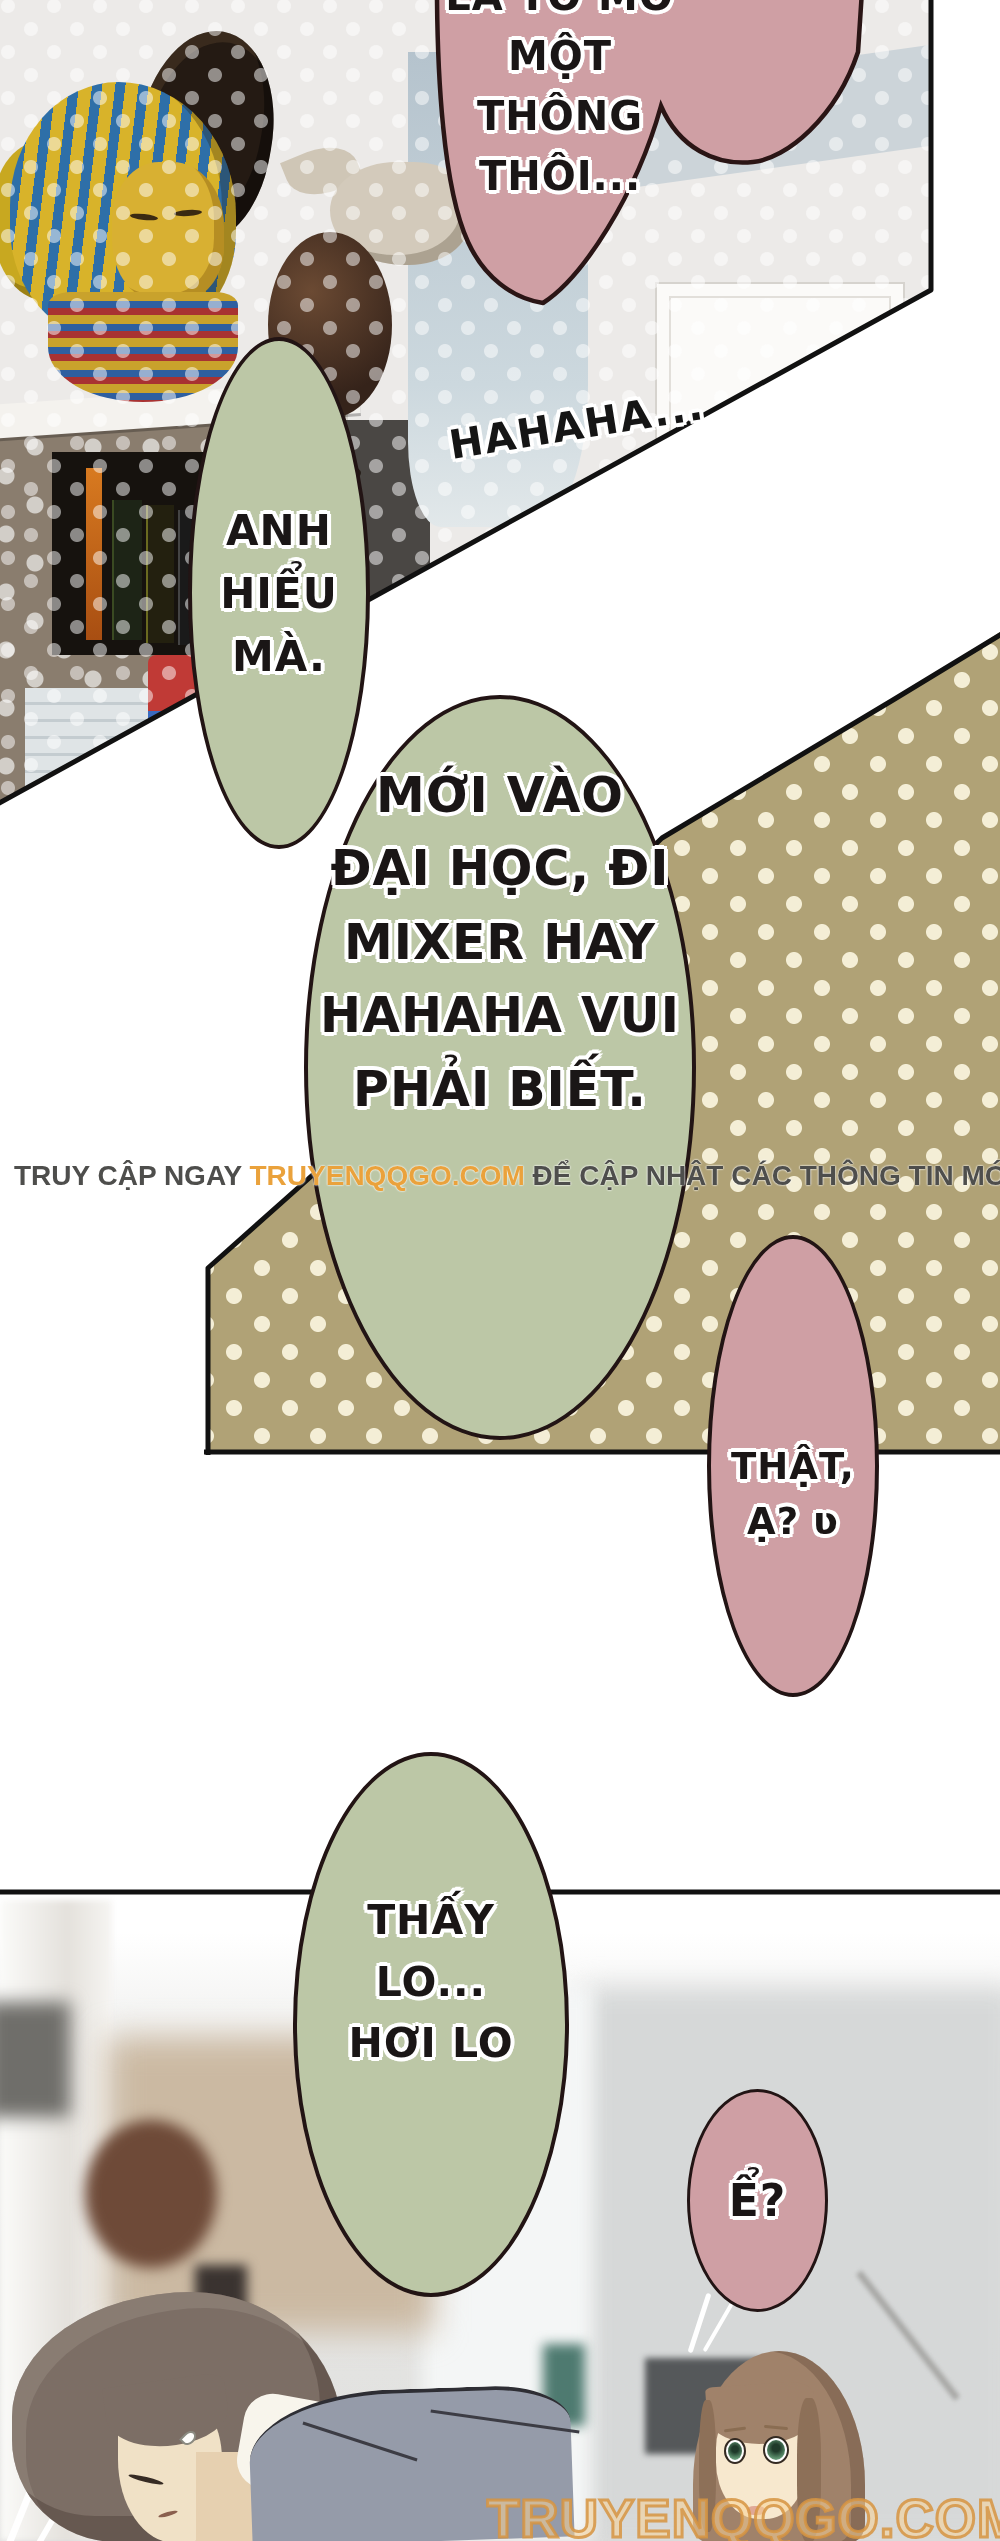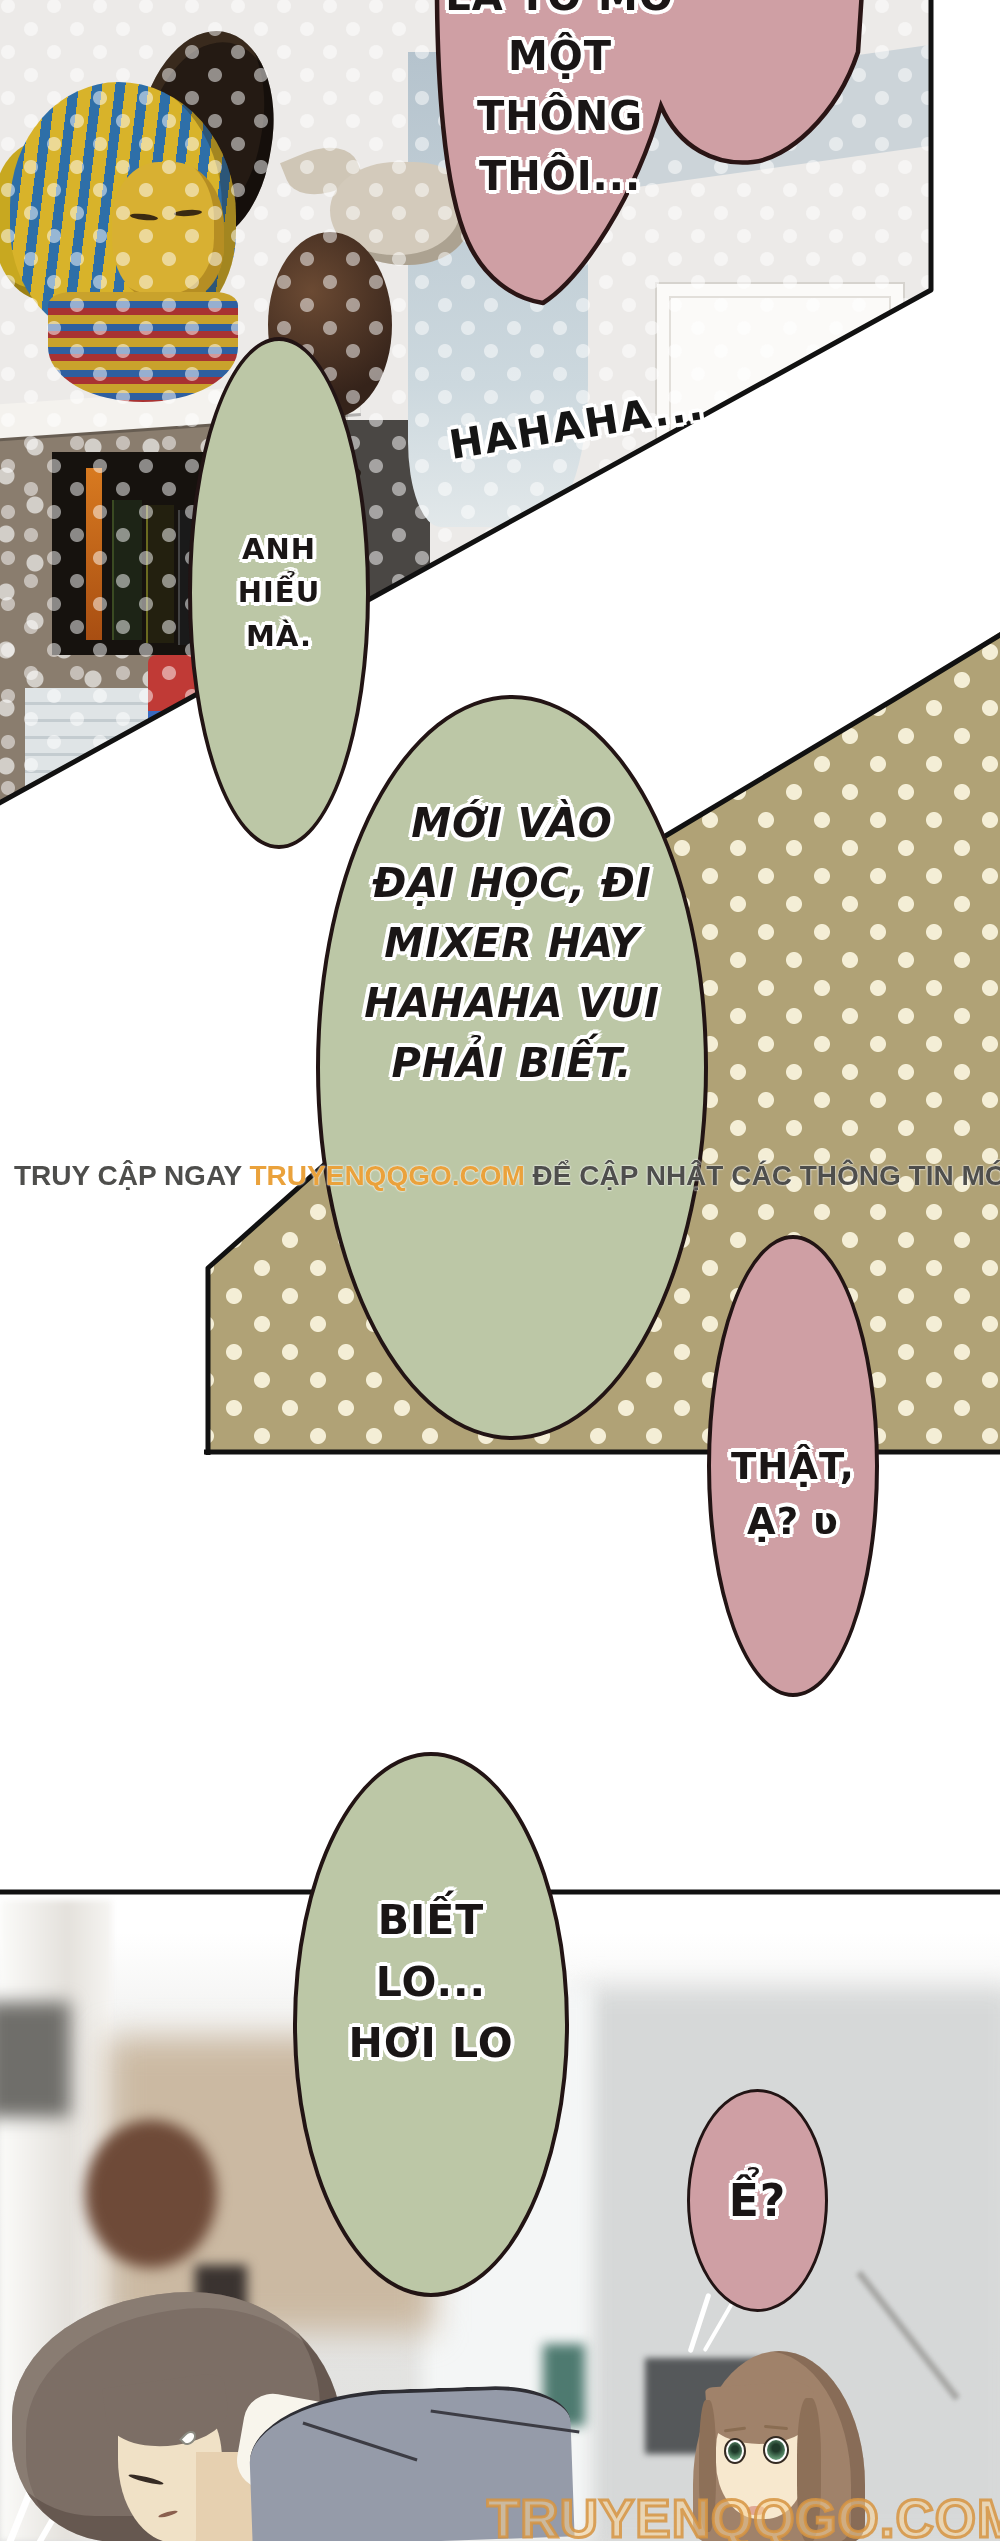--- a/index.html
+++ b/index.html
@@ -118,22 +118,22 @@
 
   
   .bubble{position:absolute;z-index:3;border:4px solid #221414;border-radius:50%;
     display:flex;align-items:center;justify-content:center;text-align:center;}
   .b-green{background:#bcc7a6;}
   .b-pink{background:#cf9fa4;}
   .btext{font-weight:bold;color:#1a1616;line-height:1.5;letter-spacing:1px;
     text-shadow:-3px -3px 0 #fff,3px -3px 0 #fff,-3px 3px 0 #fff,3px 3px 0 #fff,0 -4px 0 #fff,0 4px 0 #fff,-4px 0 0 #fff,4px 0 0 #fff;}
   .btext span{display:block;}
   #bubble-top-text{position:absolute;left:440px;top:-34px;width:240px;z-index:3;text-align:center;font-size:40px;}
-  #bubble-understand{left:188px;top:337px;width:182px;height:512px;font-size:29px;}
-  #bubble-college{left:316px;top:695px;width:392px;height:745px;font-size:40px;font-style:italic;}
+  #bubble-understand{left:188px;top:337px;width:182px;height:512px;font-size:42px;}
+  #bubble-college{left:304px;top:695px;width:392px;height:745px;font-size:49px;}
   #bubble-college .btext{transform:translateY(-125px);}
   #bubble-really{left:707px;top:1235px;width:172px;height:462px;font-size:37px;}
   #bubble-really .btext{transform:translateY(28px);}
   #bubble-worried{left:293px;top:1752px;width:276px;height:545px;font-size:41px;}
   #bubble-worried .btext{transform:translateY(-42px);}
   #bubble-eh{left:687px;top:2089px;width:141px;height:223px;font-size:44px;border-width:3px;}
 
   #sfx-haha{position:absolute;left:448px;top:402px;z-index:4;font-size:40px;font-weight:bold;color:#151515;
     letter-spacing:2px;transform:rotate(-9deg);
     text-shadow:-3px -3px 0 #fff,3px -3px 0 #fff,-3px 3px 0 #fff,3px 3px 0 #fff,0 -4px 0 #fff,0 4px 0 #fff,-4px 0 0 #fff,4px 0 0 #fff;}
@@ -269,21 +269,21 @@
 
   <div class="bubble b-pink" id="bubble-really">
     <div class="btext">
       <span>THẬT,</span>
       <span>Ạ? ʋ</span>
     </div>
   </div>
 
   <div class="bubble b-green" id="bubble-worried">
     <div class="btext">
-      <span>BIẾT</span>
+      <span>THẤY</span>
       <span>LO...</span>
       <span>HƠI LO</span>
     </div>
   </div>
 
   <div class="bubble b-pink" id="bubble-eh">
     <div class="btext">Ể?</div>
   </div>
 
   <div id="sfx-haha">HAHAHA...</div>

